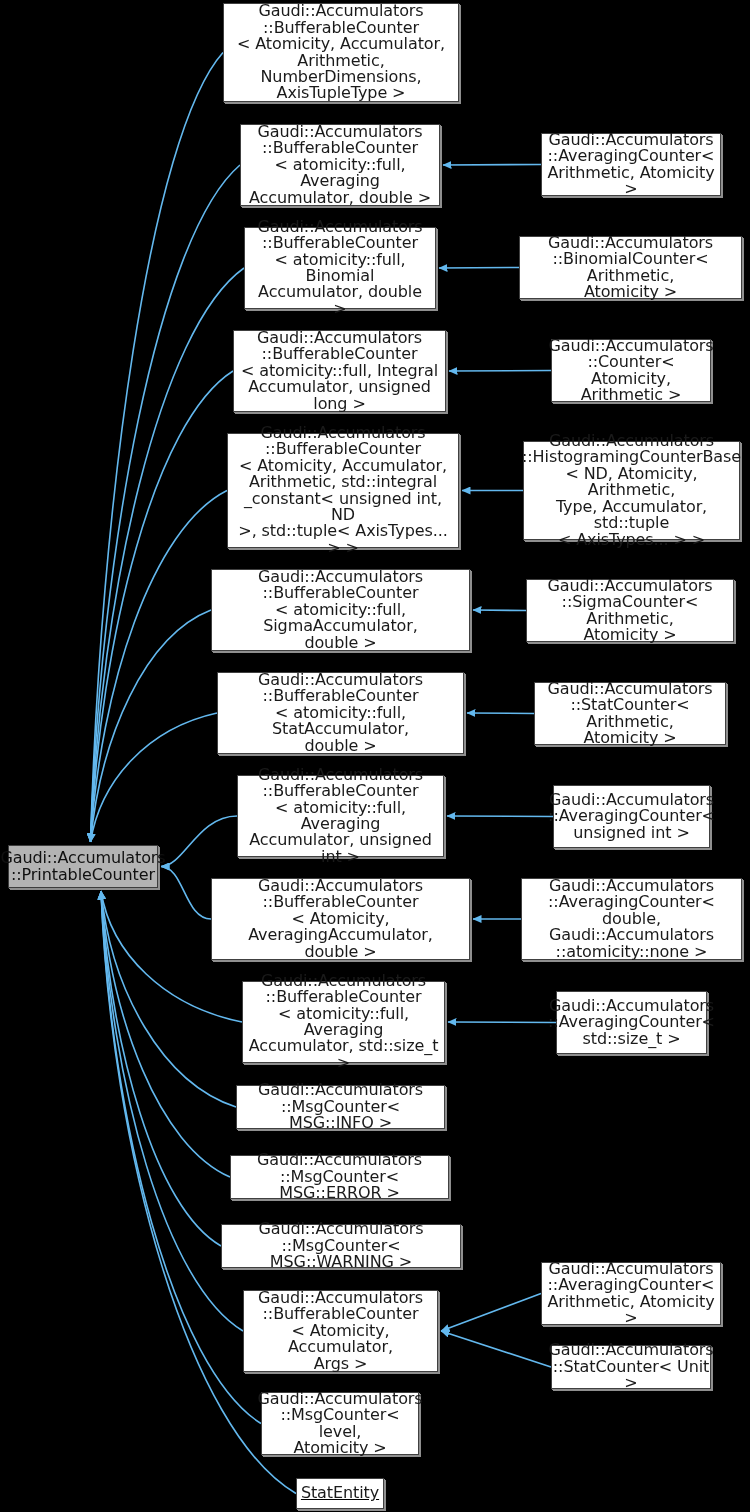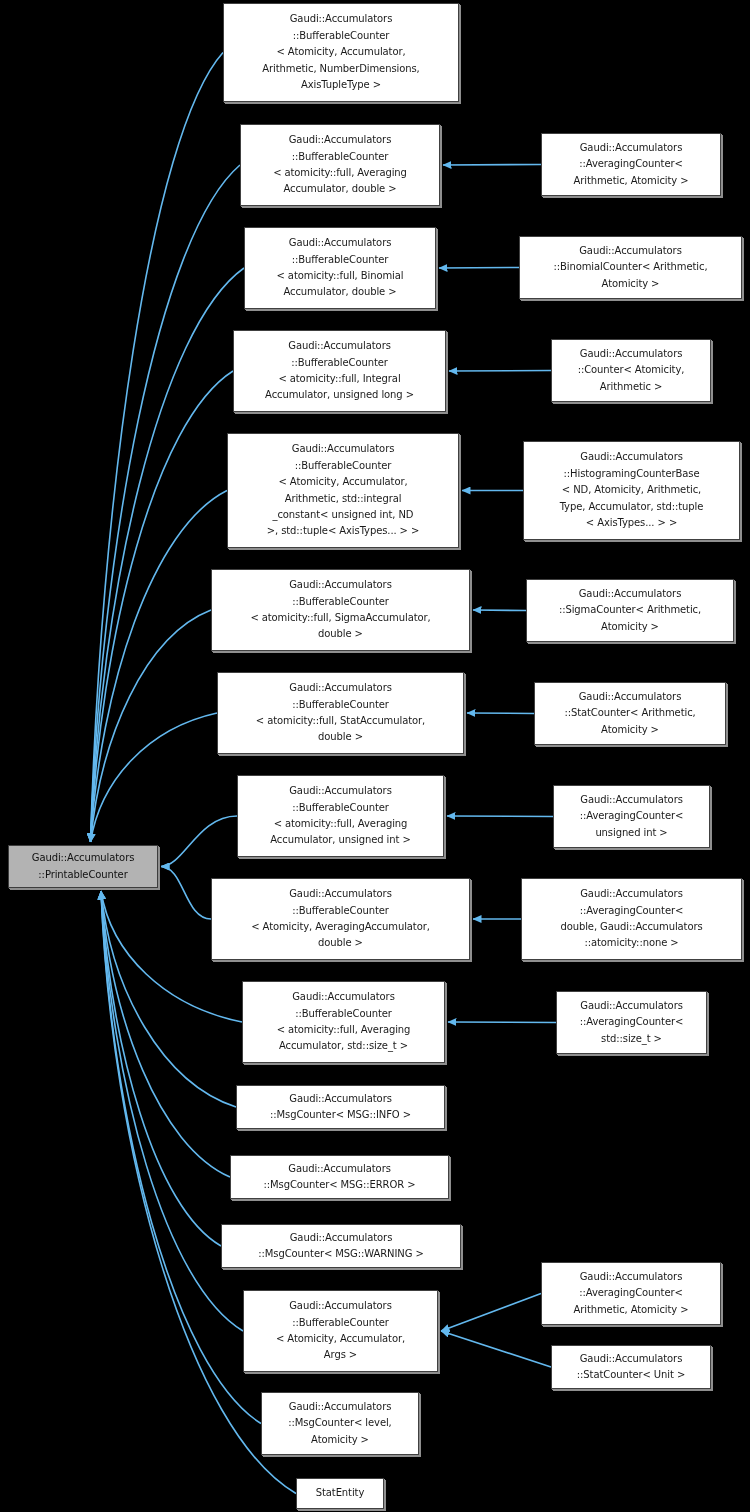--- a/index.html
+++ b/index.html
@@ -4,21 +4,21 @@
 <style>
   html,body{margin:0;padding:0;background:#000;}
   body{width:750px;height:1512px;overflow:hidden;
        font-family:"DejaVu Sans","Liberation Sans",sans-serif;}
   #diagram{position:relative;width:750px;height:1512px;background:#000;}
   svg.edges{position:absolute;left:0;top:0;width:750px;height:1512px;}
   .node{position:absolute;box-sizing:border-box;background:#ffffff;
         border:1px solid #404040;box-shadow:1px 1px 0 0 #8f8f8f,
         2px 2px 0 0 #8f8f8f;display:flex;align-items:center;
         justify-content:center;text-align:center;}
-  .node .lbl{display:block;color:#1a1a1a;font-size:10px;line-height:16.4px;
+  .node .lbl{display:block;color:#1a1a1a;font-size:16px;line-height:16.4px;
              letter-spacing:-0.1px;white-space:pre-line;padding:0 4px;}
   .node.base{background:#b3b3b3;border:1px solid #3d3d3d;}
   .node.base .lbl{color:#101010;}
 </style>
 </head>
 <body>
 
 <div id="diagram">
   <svg class="edges" viewBox="0 0 750 1512" xmlns="http://www.w3.org/2000/svg">
       <defs>
@@ -137,21 +137,21 @@
       <span class="lbl">Gaudi::Accumulators
 ::BufferableCounter
 &lt; Atomicity, Accumulator,
 Args &gt;</span>
     </div>
     <div class="node" style="left: 261px; top: 1392px; width: 158px; height: 63px;">
       <span class="lbl">Gaudi::Accumulators
 ::MsgCounter&lt; level,
 Atomicity &gt;</span>
     </div>
-    <div class="node" style="left: 296px; top: 1478px; width: 88px; height: 31px;">
+    <div class="node" style="left: 296px; top: 1478px; width: 88px; height: 31px; text-decoration: underline;">
       <span class="lbl">StatEntity</span>
     </div>
     <div class="node" style="left: 541px; top: 133px; width: 180px; height: 63px;">
       <span class="lbl">Gaudi::Accumulators
 ::AveragingCounter&lt;
 Arithmetic, Atomicity &gt;</span>
     </div>
     <div class="node" style="left: 519px; top: 236px; width: 223px; height: 63px;">
       <span class="lbl">Gaudi::Accumulators
 ::BinomialCounter&lt; Arithmetic,

